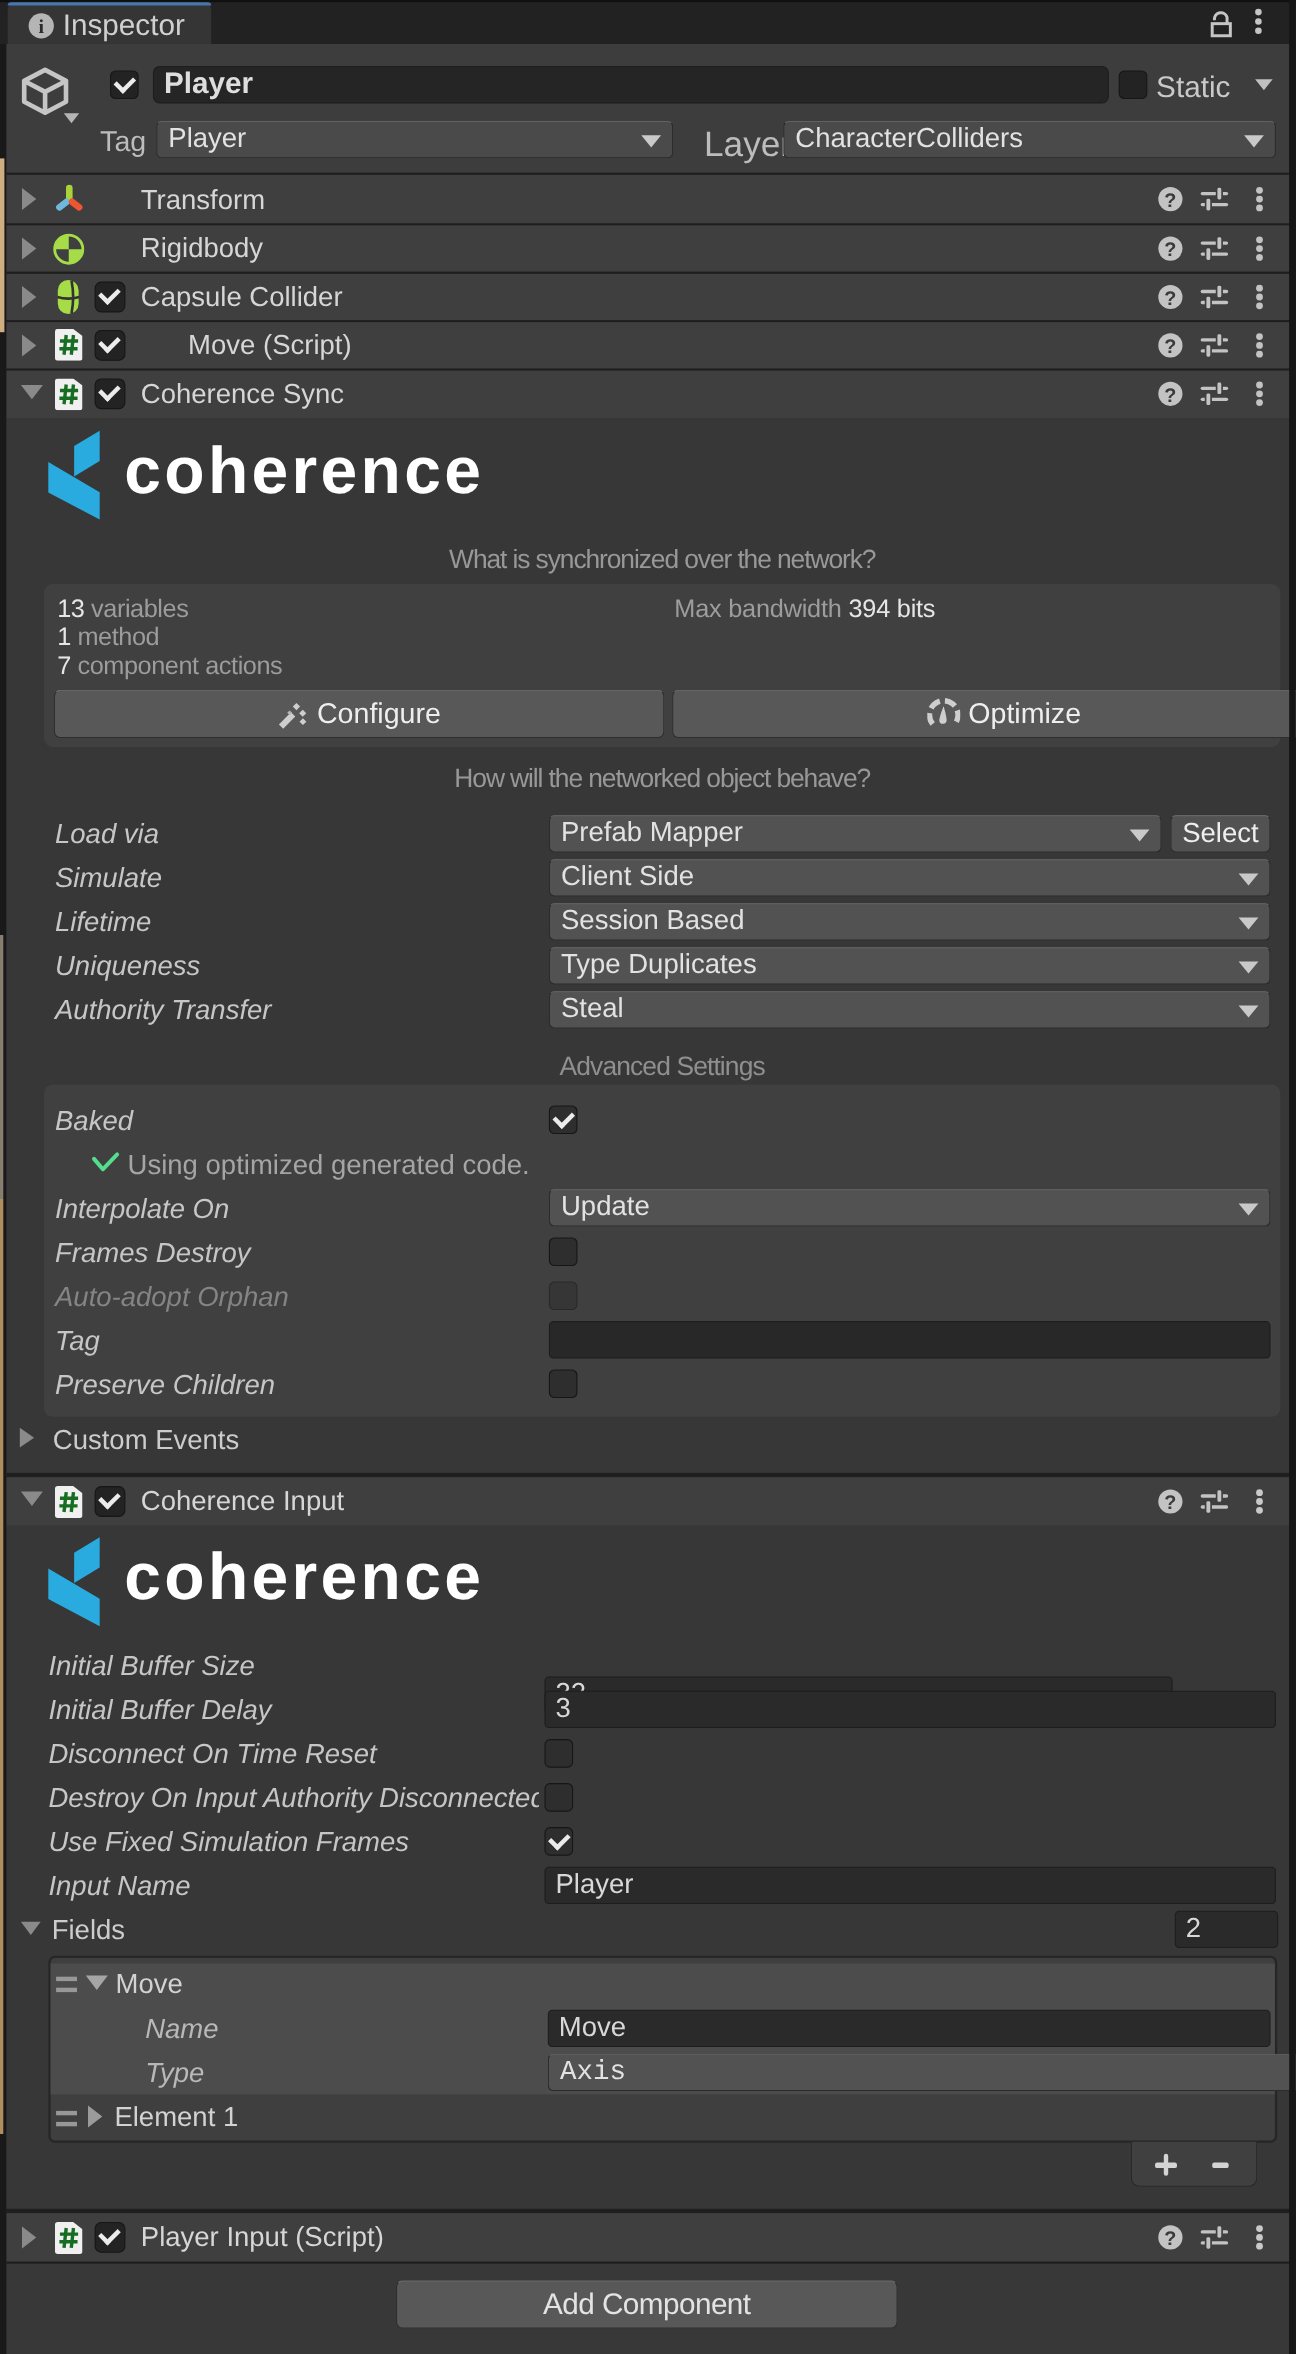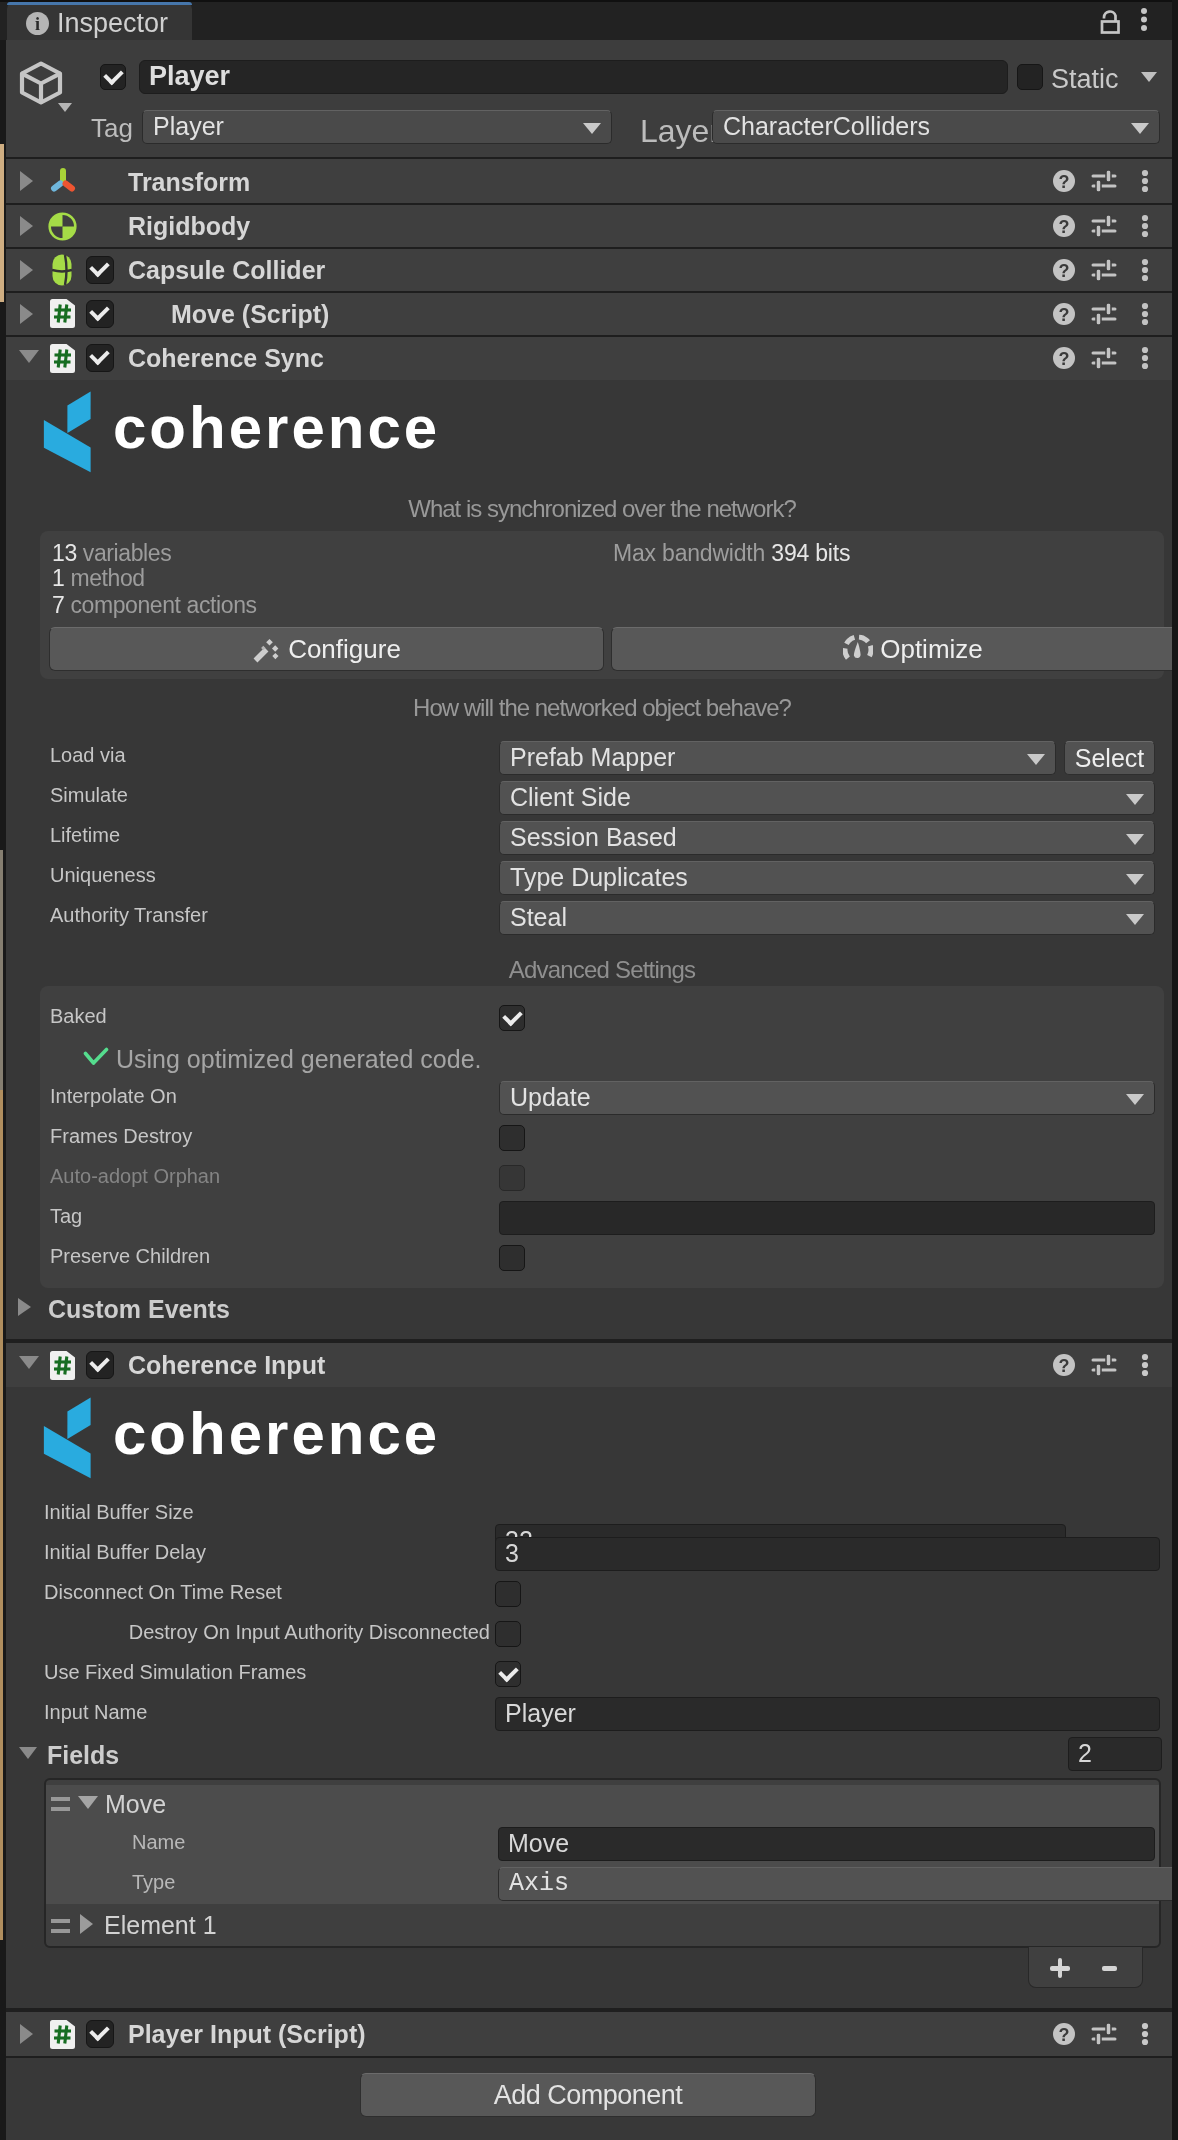--- a/index.html
+++ b/index.html
@@ -1,20 +1,20 @@
 <!DOCTYPE html>
 <html><head>
 <meta charset="utf-8">
 <style>
   html,body{margin:0;padding:0;}
   body{width:1178px;height:2140px;position:relative;background:#191919;font-family:"Liberation Sans",sans-serif;overflow:hidden;}
   .abs{position:absolute;}
   #panel{position:absolute;left:6px;top:0;width:1166px;height:2140px;background:#373737;}
-  .lbl{position:absolute;font-size:20px;color:#c6c6c6;white-space:nowrap;}
-  .hdrtxt{position:absolute;font-size:25px;font-weight:bold;color:#d6d6d6;white-space:nowrap;}
+  .lbl{position:absolute;font-size:25px;color:#c6c6c6;white-space:nowrap;font-style:italic;}
+  .hdrtxt{position:absolute;font-size:25px;font-weight:normal;color:#d6d6d6;white-space:nowrap;}
   .dim{color:#9c9c9c;}
   .dd{position:absolute;background:#525252;border:1px solid #2b2b2b;border-top-color:#626262;border-radius:5px;box-sizing:border-box;font-size:25px;color:#e2e2e2;white-space:nowrap;overflow:hidden;}
   .dd .txt{position:absolute;left:10px;top:50%;transform:translateY(-53%);}
   .dd .tri{position:absolute;right:10px;top:50%;margin-top:-4px;width:0;height:0;border-left:9px solid transparent;border-right:9px solid transparent;border-top:11px solid #c9c9c9;}
   .tfield{position:absolute;background:#2a2a2a;border:1px solid #1d1d1d;border-radius:4px;box-sizing:border-box;font-size:25px;color:#d8d8d8;}
   .tfield .txt{position:absolute;left:9px;top:50%;transform:translateY(-53%);}
   .cb{position:absolute;width:26px;height:26px;background:#232323;border:1px solid #161616;border-radius:5px;box-sizing:border-box;}
   .cb.big{width:28px;height:28px;border-radius:6px;}
   .cb.lite{background:#2e2e2e;}
   .cb .chk{position:absolute;left:4px;top:4px;width:13px;height:8px;border-left:4px solid #ececec;border-bottom:4px solid #ececec;transform:rotate(-45deg);}

